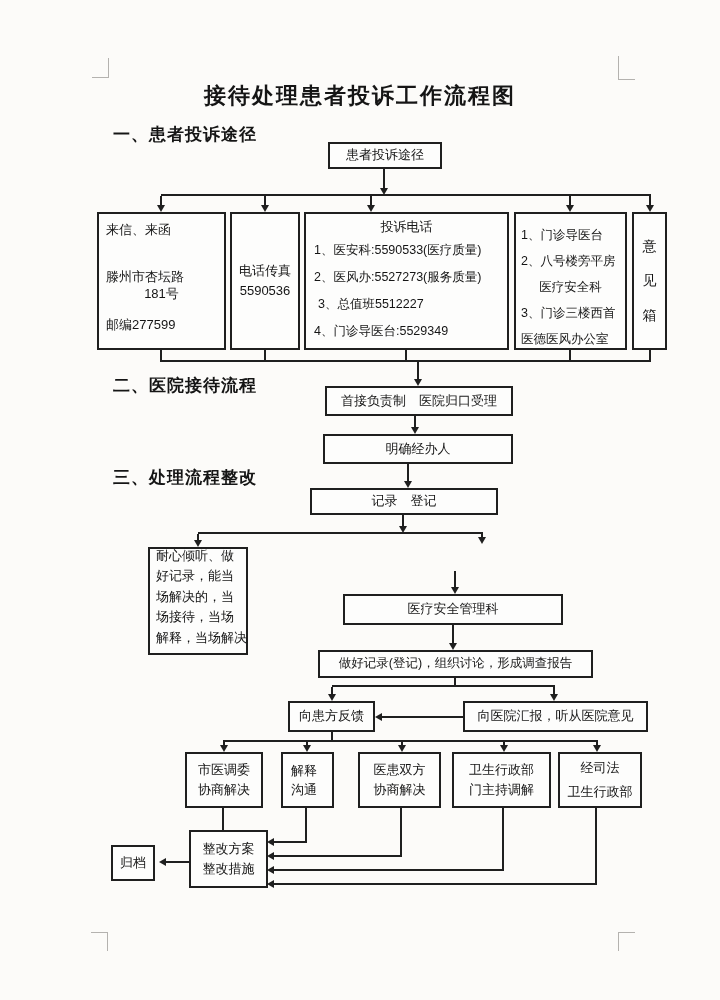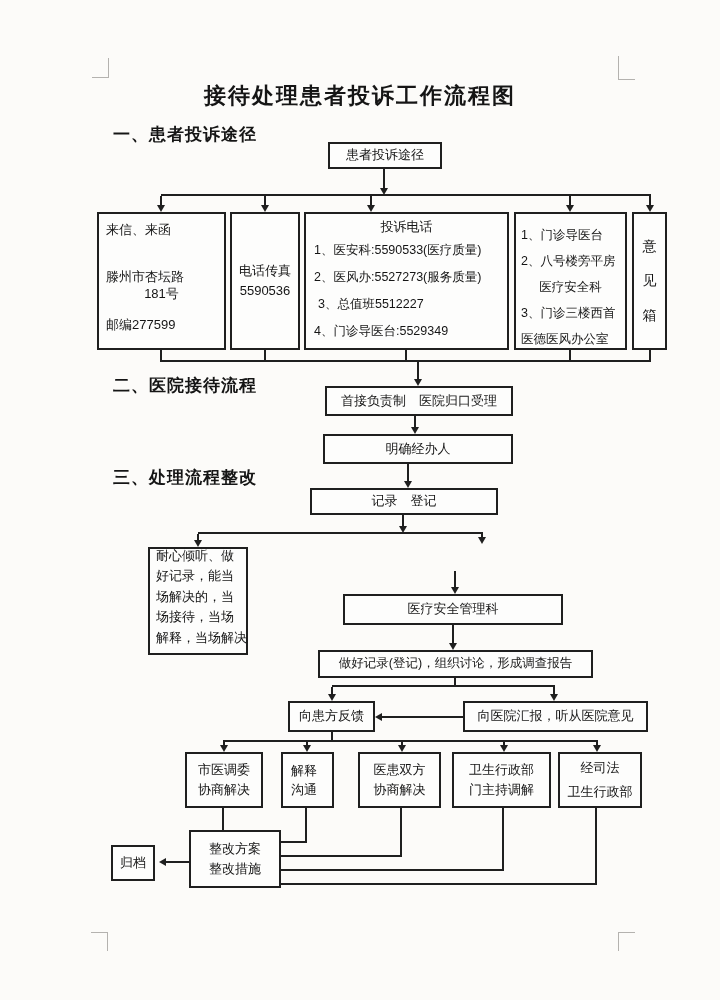--- a/index.html
+++ b/index.html
@@ -217,21 +217,21 @@
   <div class="arrl" style="left:267px;top:852px;"></div>
 
   <div class="vline" style="left:502px;top:808px;height:63px;"></div>
   <div class="hline" style="left:274px;top:869px;width:230px;"></div>
   <div class="arrl" style="left:267px;top:866px;"></div>
 
   <div class="vline" style="left:595px;top:808px;height:77px;"></div>
   <div class="hline" style="left:274px;top:883px;width:323px;"></div>
   <div class="arrl" style="left:267px;top:880px;"></div>
 
-  <div class="box col" style="left:189px;top:830px;width:92px;height:58px;gap:4px;">
+  <div class="box col" style="left:189px;top:830px;width:79px;height:58px;gap:4px;">
     <div>整改方案</div>
     <div>整改措施</div>
   </div>
 
   <div class="hline" style="left:166px;top:861px;width:23px;"></div>
   <div class="arrl" style="left:159px;top:858px;"></div>
   <div class="box" style="left:111px;top:845px;width:44px;height:36px;">
     <span>归档</span>
   </div>
 

